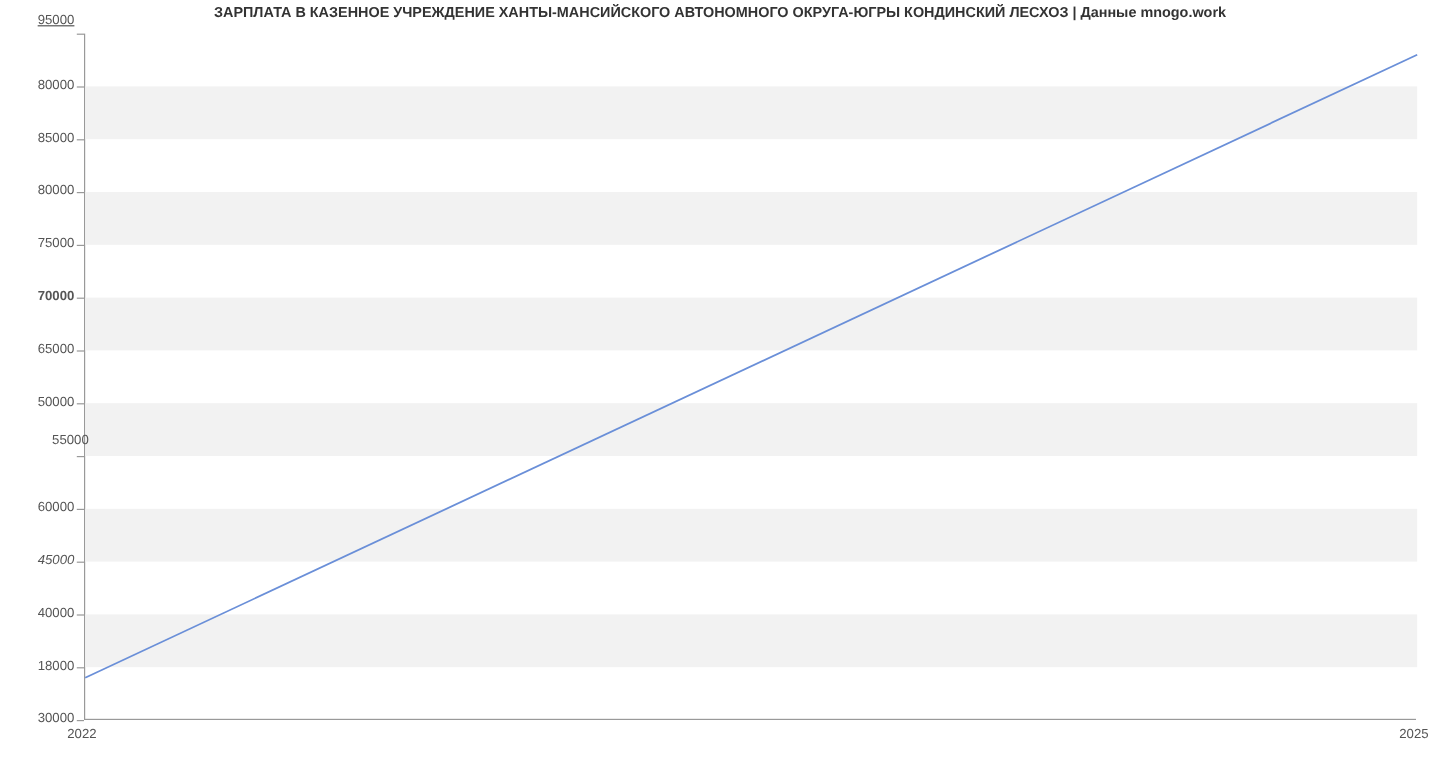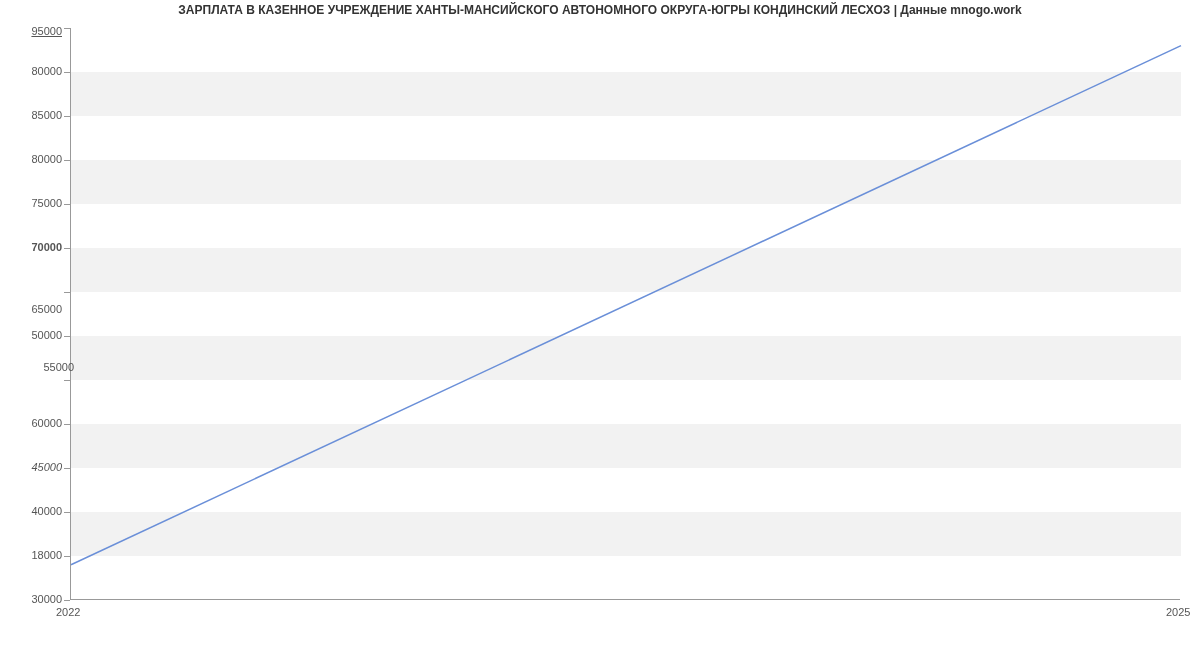--- a/index.html
+++ b/index.html
@@ -91,31 +91,31 @@
     <div class="y-tick-label" style="top: 505px;">40000</div>
     <div class="y-tick-mark" style="top: 512px;"></div>
     <div class="y-tick-label" style="top: 461px; font-style: italic;">45000</div>
     <div class="y-tick-mark" style="top: 468px;"></div>
     <div class="y-tick-label" style="top: 417px;">60000</div>
     <div class="y-tick-mark" style="top: 424px;"></div>
     <div class="y-tick-label" style="top: 361px; margin-left: 12px;">55000</div>
     <div class="y-tick-mark" style="top: 380px;"></div>
     <div class="y-tick-label" style="top: 329px;">50000</div>
     <div class="y-tick-mark" style="top: 336px;"></div>
-    <div class="y-tick-label" style="top: 303px;">65000</div>
+    <div class="y-tick-label" style="top: 285px;">65000</div>
     <div class="y-tick-mark" style="top: 292px;"></div>
     <div class="y-tick-label" style="top: 241px; font-weight: bold;">70000</div>
     <div class="y-tick-mark" style="top: 248px;"></div>
     <div class="y-tick-label" style="top: 197px;">75000</div>
     <div class="y-tick-mark" style="top: 204px;"></div>
     <div class="y-tick-label" style="top: 153px;">80000</div>
     <div class="y-tick-mark" style="top: 160px;"></div>
     <div class="y-tick-label" style="top: 109px;">85000</div>
     <div class="y-tick-mark" style="top: 116px;"></div>
     <div class="y-tick-label" style="top: 65px;">80000</div>
     <div class="y-tick-mark" style="top: 72px;"></div>
-    <div class="y-tick-label" style="top: 25px; text-decoration: underline;">95000</div>
+    <div class="y-tick-label" style="top: 11px; text-decoration: underline;">95000</div>
     <div class="y-tick-mark" style="top: 28px;"></div>
   </div>
 <div id="x-axis-labels">
     <div class="x-tick-label" style="left: 56px;">2022</div>
     <div class="x-tick-label" style="left: 1166px;">2025</div>
   </div>
 
 </body></html>

